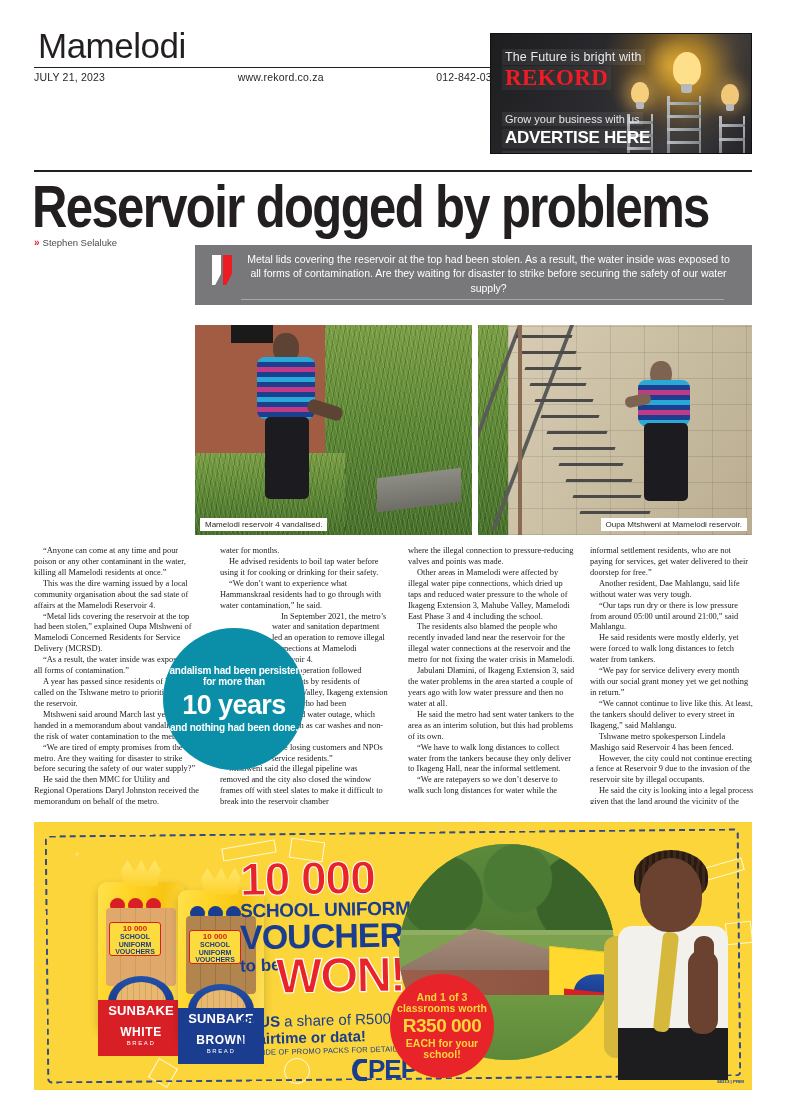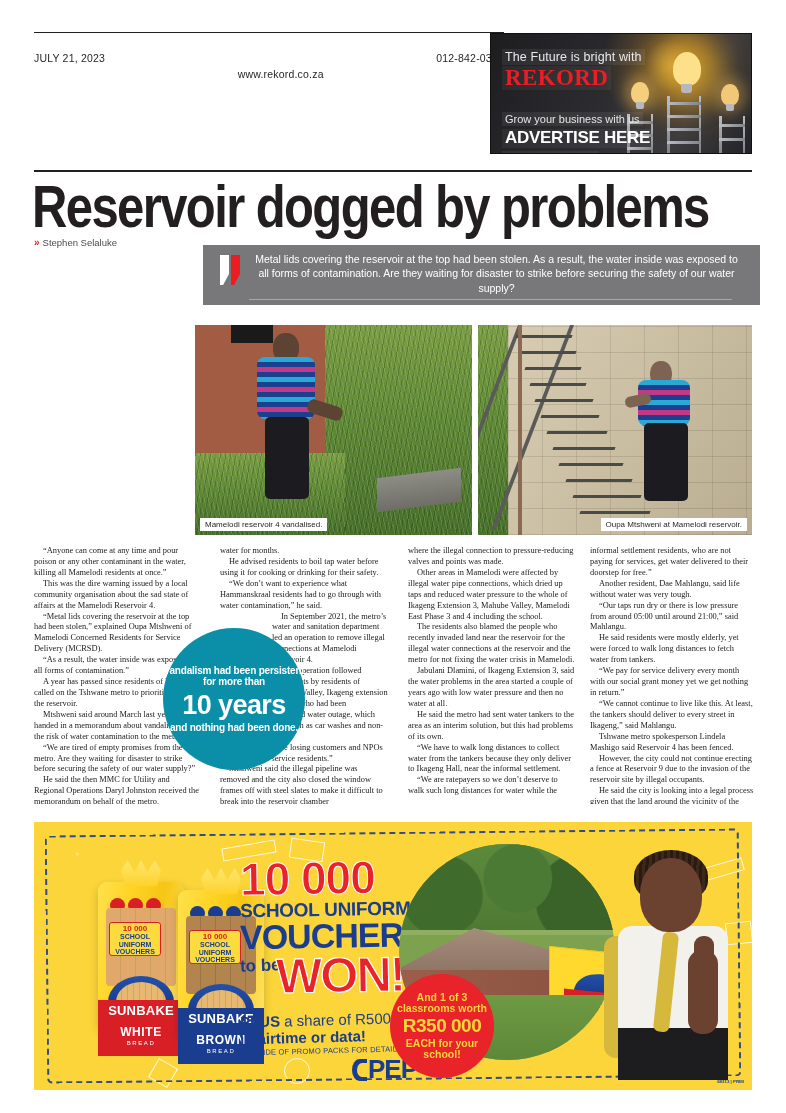--- a/index.html
+++ b/index.html
@@ -24,21 +24,21 @@
     font-family:"Liberation Serif", serif;
     font-size:96px; font-weight:700; color:#ec1c24;
     line-height:0.86; letter-spacing:-2px; margin-top:-4px;
   }
   .mast-rule{ height:1px; background:#231f20; margin-top:4px; width:100%; }
   .mast-meta{
     display:flex; justify-content:space-between; align-items:center;
     font-family:"Liberation Sans", sans-serif; font-size:10.5px;
     color:#231f20; padding-top:3px; letter-spacing:.2px;
   }
-  .mast-meta .ctr{ margin-left:20px;margin-top:32px; }
+  .mast-meta .ctr{ margin-left:20px; }
 
   
   .topad{
     position:absolute; left:490px; top:33px; width:262px; height:121px;
     background:
       radial-gradient(circle at 69% 26%, rgba(255,205,80,.55) 0%, rgba(255,170,30,.18) 13%, rgba(0,0,0,0) 34%),
       linear-gradient(120deg,#1d1d20 0%,#2c2c30 45%,#3a3a3e 75%,#242428 100%);
     overflow:hidden; border:1px solid #111;
   }
   .topad .txt{ position:absolute; left:11px; top:13px; width:170px; }
@@ -97,21 +97,21 @@
   
   .byline{
     position:absolute; left:34px; top:237px;
     font-family:"Liberation Sans", sans-serif; font-size:9.5px; color:#4b4b4d;
   }
   .byline .arrows{ color:#ec1c24; font-weight:700; margin-right:3px; font-size:10px; }
 
   
   .quotebox{
     position:absolute; left:195px; top:245px; width:557px; height:60px;
-    background:#78787a; color:#fff; padding:7px 16px 4px 46px;margin-left:8px;
+    background:#78787a; color:#fff; padding:7px 16px 4px 46px;
   }
   .quotebox .qmark{
     position:absolute; left:17px; top:10px; width:22px; height:30px;
   }
   .quotebox .qmark i{
     position:absolute; top:0; width:9px; height:19px; display:block;
   }
   .quotebox .qmark i:nth-child(1){ left:0; background:#ffffff; }
   .quotebox .qmark i:nth-child(2){ left:11px; background:#ec1c24; }
   .quotebox .qmark i:nth-child(3){ left:0; top:19px; width:9px;height:11px; background:#ffffff;
@@ -409,20 +409,21 @@
     font-family:"Liberation Sans", sans-serif; font-size:4.4px; font-weight:700;
     color:#1b3d8f;
   }
 </style>
 </head>
 <body>
 
 <div class="page">
 
   <div class="masthead">
+    <div class="mast-mamelodi">Mamelodi</div>
     <div class="mast-rule"></div>
     <div class="mast-meta">
       <span>JULY 21, 2023</span>
       <span class="ctr">www.rekord.co.za</span>
       <span>012-842-0300</span>
     </div>
   </div>
 
   <div class="topad">
     <div class="bulb big"></div>

